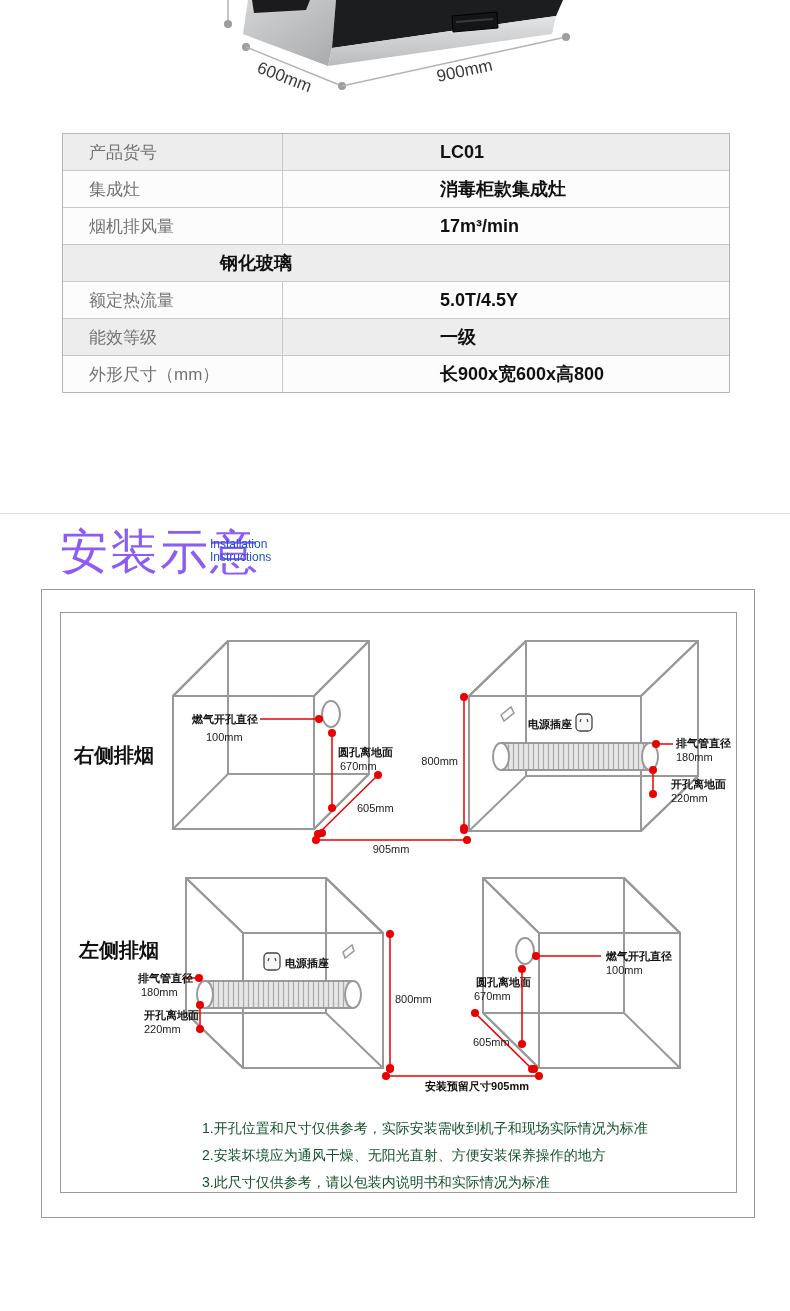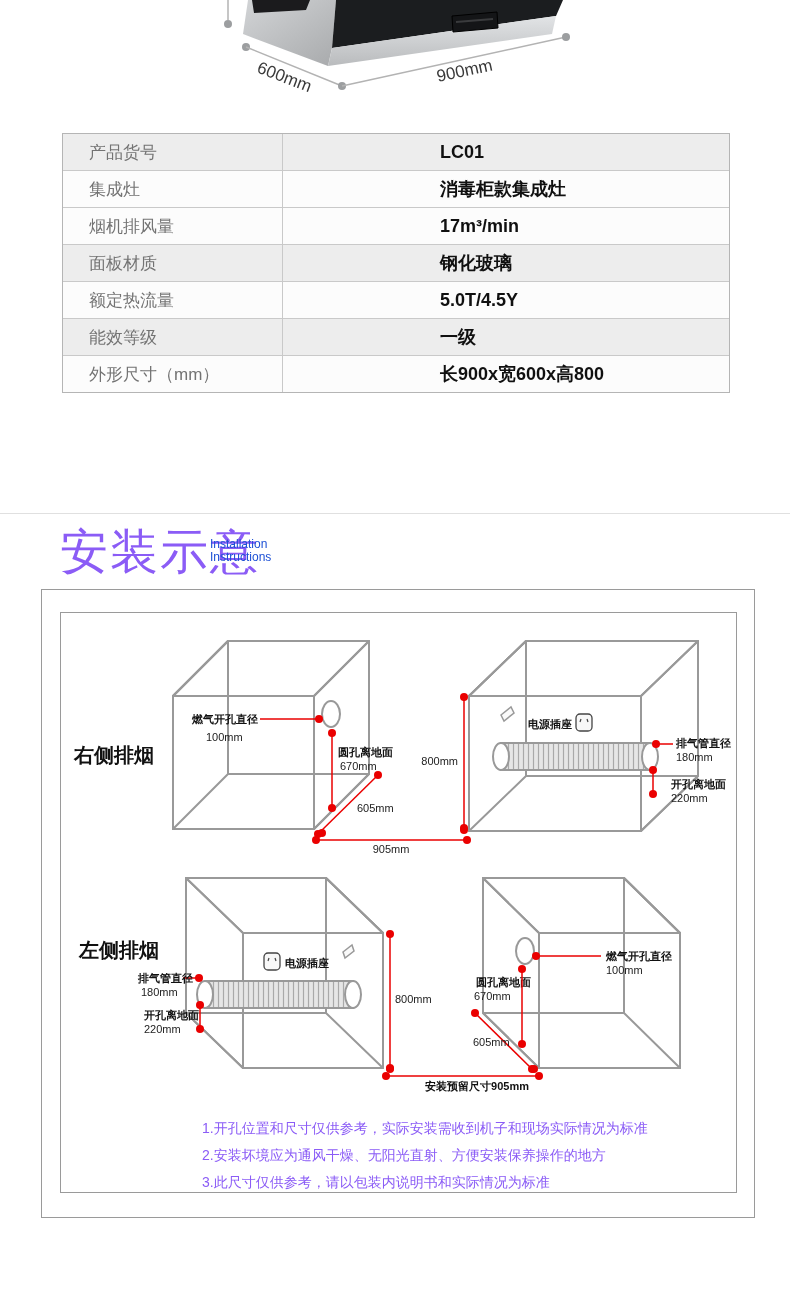--- a/index.html
+++ b/index.html
@@ -16,21 +16,21 @@
               padding-left:26px;box-sizing:border-box;font-size:17px;color:#737373;}
   .spec-value{flex:1;display:flex;align-items:center;padding-left:157px;
               font-size:18px;font-weight:bold;color:#101010;}
   
   .divider{left:0;top:513px;width:790px;height:1px;background:#e0e0e0;}
   .sec-title{left:60px;top:520px;font-size:48px;letter-spacing:2px;color:#8b5cf6;}
   .sec-sub{left:210px;top:538px;font-size:12px;line-height:13px;color:#1d50d5;}
   
   .panel-outer{left:41px;top:589px;width:712px;height:627px;border:1px solid #9a9a9a;}
   .panel-inner{left:60px;top:612px;width:675px;height:579px;border:1px solid #9a9a9a;}
-  .notes{left:141px;top:502px;font-size:14px;line-height:27px;color:#8b5cf6;white-space:nowrap;}
+  .notes{left:141px;top:502px;font-size:14px;line-height:27px;color:#14532d;white-space:nowrap;}
   
   text{font-family:"Liberation Sans","DejaVu Sans",sans-serif;}
   .t-small{font-size:11px;font-weight:bold;fill:#111;}
   .t-val{font-size:11px;fill:#222;}
   .t-row{font-size:20px;font-weight:bold;fill:#111;}
   .t-dim{font-size:17px;fill:#3a3a3a;}
   .edge{fill:none;stroke:#999;stroke-width:2;stroke-linejoin:round;}
   .redl{stroke:#ea0000;stroke-width:1.5;fill:none;}
   .dot{fill:#ea0000;}
   .gdim{stroke:#b3b3b3;stroke-width:1.5;fill:none;}
@@ -78,21 +78,20 @@
   </div>
   <div class="spec-row even">
     <div class="spec-label">集成灶</div>
     <div class="spec-value">消毒柜款集成灶</div>
   </div>
   <div class="spec-row even">
     <div class="spec-label">烟机排风量</div>
     <div class="spec-value">17m³/min</div>
   </div>
   <div class="spec-row odd">
-    <div class="spec-label">面板材质</div>
     <div class="spec-value">钢化玻璃</div>
   </div>
   <div class="spec-row even">
     <div class="spec-label">额定热流量</div>
     <div class="spec-value">5.0T/4.5Y</div>
   </div>
   <div class="spec-row odd">
     <div class="spec-label">能效等级</div>
     <div class="spec-value">一级</div>
   </div>

